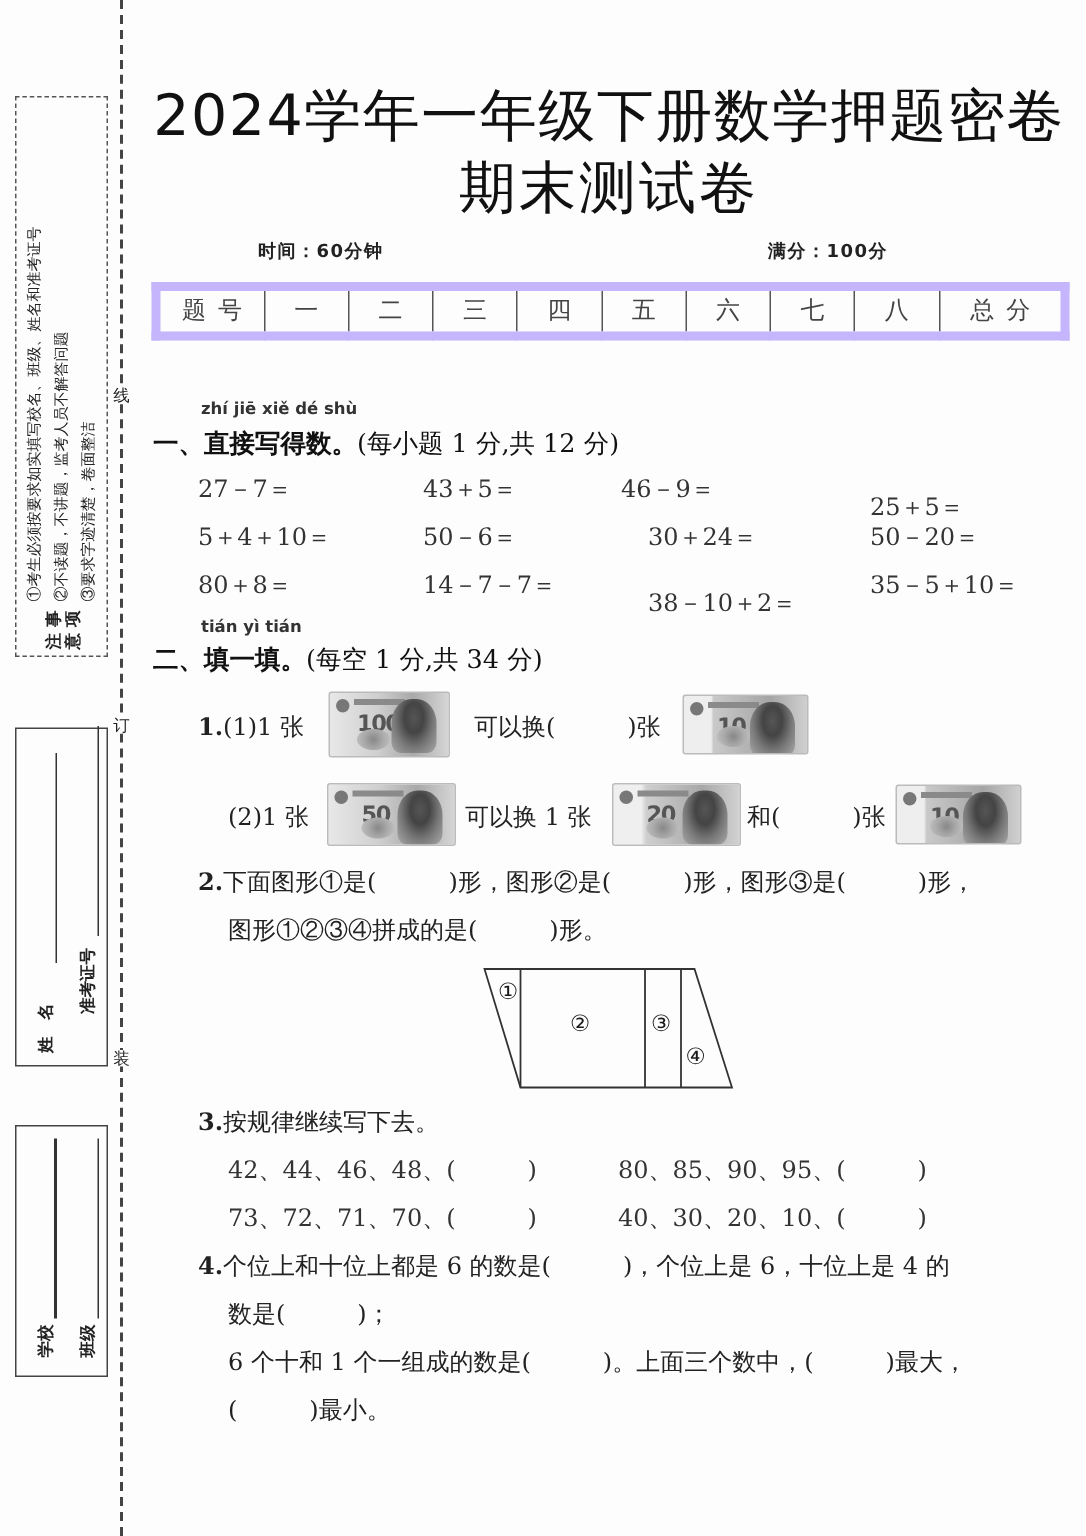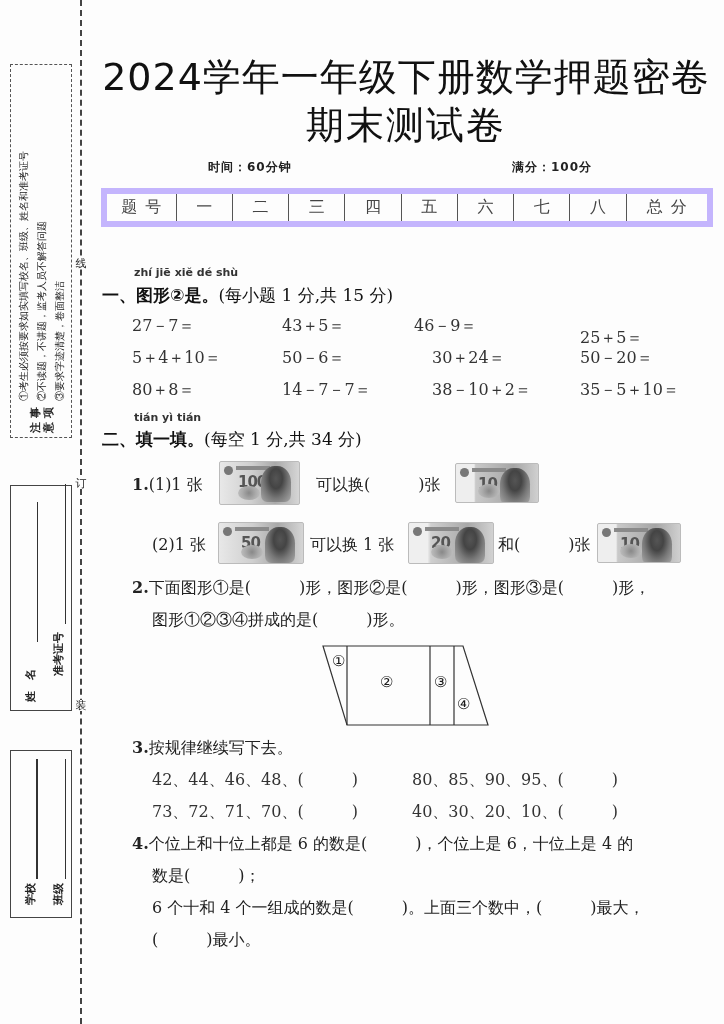--- a/index.html
+++ b/index.html
@@ -98,21 +98,21 @@
     </div>
     <div style="position:absolute; left:14px; top:40px; display:flex; align-items:flex-end;">
       <span style="width:26px;">班级</span>
       <span style="display:inline-block; width:120px; border-bottom:1.5px solid #333; height:12px;"></span>
     </div>
   </div>
 </div>
 
 <div class="title1">2024学年一年级下册数学押题密卷</div>
 <div class="title2">期末测试卷</div>
-<div class="meta" style="left:172px;margin-left:36px;">时间：60分钟</div>
+<div class="meta" style="left:172px;">时间：60分钟</div>
 <div class="meta" style="left:512px;">满分：100分</div>
 
 <table class="score-table">
   <tbody>
       <tr>
     <td class="h">题号</td>
     <td>一</td>
     <td>二</td>
     <td>三</td>
     <td>四</td>
@@ -120,36 +120,36 @@
     <td>六</td>
     <td>七</td>
     <td>八</td>
     <td class="t">总分</td>
   </tr>
 </tbody>
   </table>
 
 <div class="pinyin" style="left:134px; top:266px;">zhí jiē xiě dé shù</div>
 <div class="section-title" style="top:284px;">
-  <span>一、图形②是。</span><span class="pts">(每小题 1 分,共 15 分)</span>
+  <span>一、直接写得数。</span><span class="pts">(每小题 1 分,共 12 分)</span>
 </div>
 
 <div class="calc" style="left:132px; top:316px;">27－7＝</div>
 <div class="calc" style="left:282px; top:316px;">43＋5＝</div>
 <div class="calc" style="left:414px; top:316px;text-align:right;">46－9＝</div>
 <div class="calc" style="left:580px; top:316px;margin-top:12px;">25＋5＝</div>
 
 <div class="calc" style="left:132px; top:348px;">5＋4＋10＝</div>
 <div class="calc" style="left:282px; top:348px;">50－6＝</div>
 <div class="calc" style="left:432px; top:348px;">30＋24＝</div>
 <div class="calc" style="left:580px; top:348px;">50－20＝</div>
 
 <div class="calc" style="left:132px; top:380px;">80＋8＝</div>
 <div class="calc" style="left:282px; top:380px;">14－7－7＝</div>
-<div class="calc" style="left:432px; top:380px;">38－10＋2＝</div>
+<div class="calc" style="left:432px; top:392px;">38－10＋2＝</div>
 <div class="calc" style="left:580px; top:380px;">35－5＋10＝</div>
 
 <div class="pinyin" style="left:134px; top:411px;">tián yì tián</div>
 <div class="section-title" style="top:428px;">
   <span>二、填一填。</span><span class="pts">(每空 1 分,共 34 分)</span>
 </div>
 
 <div class="q" style="left:132px; top:475px;">
   <b>1.</b><span>(1)1 张</span>
 </div>
@@ -219,14 +219,14 @@
 </div>
 <div class="q" style="left:152px; top:770px; color:#333;">42、44、46、48、(　　　)</div>
 <div class="q" style="left:412px; top:770px; color:#333;">80、85、90、95、(　　　)</div>
 <div class="q" style="left:152px; top:802px; color:#333;">73、72、71、70、(　　　)</div>
 <div class="q" style="left:412px; top:802px; color:#333;">40、30、20、10、(　　　)</div>
 
 <div class="q" style="left:132px; top:834px;">
   <b>4.</b><span>个位上和十位上都是 6 的数是(　　　)，个位上是 6，十位上是 4 的</span>
 </div>
 <div class="q" style="left:152px; top:866px;">数是(　　　)；</div>
-<div class="q" style="left:152px; top:898px;">6 个十和 4 个一组成的数是(　　　)。上面三个数中，(　　　)最大，</div>
+<div class="q" style="left:152px; top:898px;">6 个十和 1 个一组成的数是(　　　)。上面三个数中，(　　　)最大，</div>
 <div class="q" style="left:152px; top:930px;">(　　　)最小。</div>
 
 </body></html>

